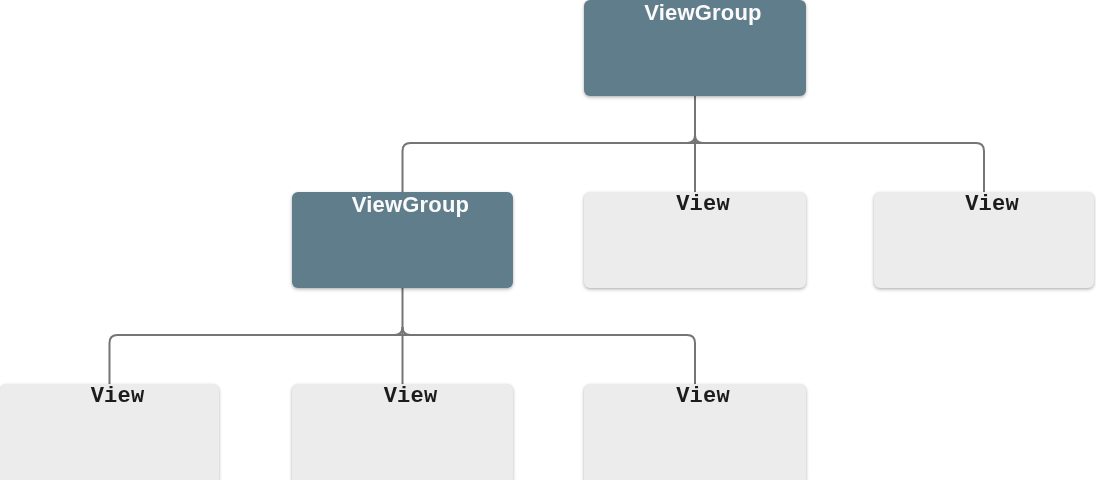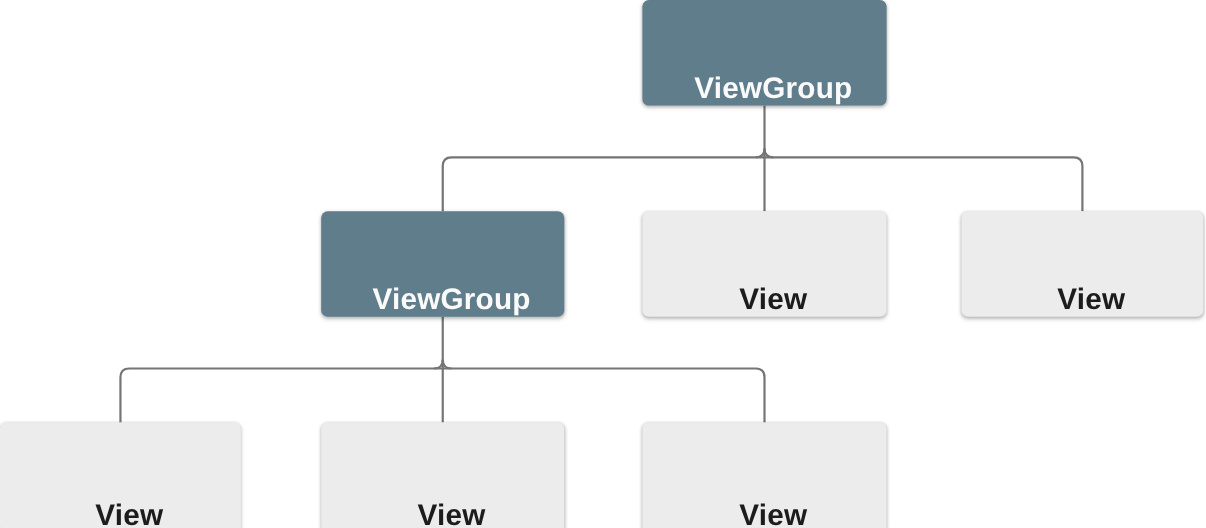--- a/index.html
+++ b/index.html
@@ -22,35 +22,36 @@
   .connectors path {
     fill: none;
     stroke: var(--connector-color, #757575);
     stroke-width: 2;
   }
   .node {
     position: absolute;
     height: 96px;
     border-radius: 6px;
     display: flex;
-    align-items: flex-end;
+    align-items: flex-start;
     justify-content: center;
-    font-size: 27px;
+    font-size: 22px;
     font-weight: 700;
     letter-spacing: 0.2px;
     box-shadow: 0 1px 3px rgba(0,0,0,0.22), 0 2px 4px rgba(0,0,0,0.12);
     padding-left: 16px;
   }
   .node.viewgroup {
     background: var(--viewgroup-fill, #607d8b);
     color: var(--viewgroup-text, #fafafa);
   }
   .node.view {
     background: var(--view-fill, #ececec);
     color: var(--view-text, #1c1c1c);
+    font-family: Liberation Mono, monospace;
   }
   
   #n-root { left: 584px; top: 0;     width: 222px; }
   #n-vg2  { left: 292px; top: 192px; width: 221px; }
   #n-v1   { left: 584px; top: 192px; width: 222px; }
   #n-v2   { left: 874px; top: 192px; width: 220px; }
   #n-v3   { left: 0;     top: 384px; width: 219px; height: 100px; }
   #n-v4   { left: 292px; top: 384px; width: 221px; height: 100px; }
   #n-v5   { left: 584px; top: 384px; width: 222px; height: 100px; }
 </style>

